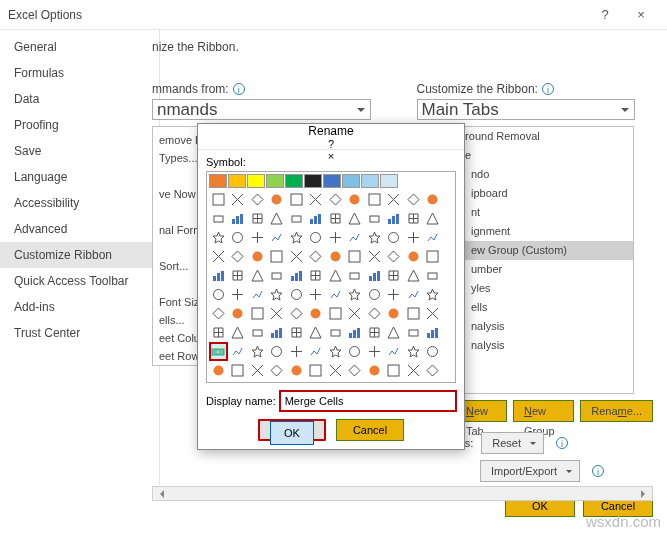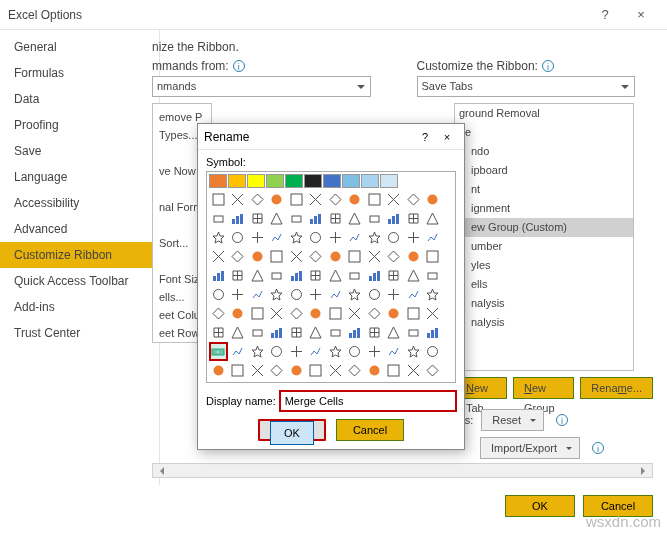--- a/index.html
+++ b/index.html
@@ -3,28 +3,28 @@
 <meta charset="utf-8">
 <style>
 * { box-sizing: border-box; font-family: 'Segoe UI', Tahoma, sans-serif; }
 body { margin: 0; background: #fff; width: 667px; height: 546px; overflow: hidden; position: relative; }
 .titlebar { height: 30px; background: #fff; display: flex; align-items: center; padding: 0 8px; font-size: 12px; color: #444; border-bottom: 1px solid #e5e5e5; }
 .titlebar .title { flex: 1; }
 .titlebar .help, .titlebar .close { width: 36px; text-align: center; font-size: 13px; color: #555; }
 .main { display: flex; height: 455px; }
 .sidebar { width: 160px; padding: 4px 0; border-right: 1px solid #e5e5e5; font-size: 12px; }
 .sidebar-item { padding: 6px 14px; color: #444; cursor: default; }
-.sidebar-item.sel { background: #eab308; }
+.sidebar-item.sel { background: #e5e5e5; }
 .content { flex: 1; padding: 10px 14px 0 10px; font-size: 12px; color: #444; position: relative; }
 .content-heading { font-size: 12px; margin-left: -18px; white-space: nowrap; }
 .info-icon { display: inline-block; width: 12px; height: 12px; border-radius: 50%; border: 1px solid #2a7fb0; color: #2a7fb0; font-size: 9px; line-height: 12px; text-align: center; margin-left: 4px; }
-.row { display: flex; gap: 46px; margin-top: 5px; }
+.row { display: flex; gap: 46px; margin-top: 28px; }
 .col { flex: 1; min-width: 0; }
 .label { margin-bottom: 3px; white-space: nowrap; margin-left: -18px; }
-.combo { width: 100%; height: 21px; border: 1px solid #aaa; background: #fff; font-size: 11px; padding: 0 18px 0 4px; margin-left: -18px; position: relative; overflow: hidden; line-height: 19px; }
+.combo { width: 100%; height: 21px; border: 1px solid #aaa; background: #fff; font-size: 17px; padding: 0 18px 0 4px; margin-left: -18px; position: relative; overflow: hidden; line-height: 19px; }
 .combo::after { content: ""; position: absolute; right: 5px; top: 8px; border: 4px solid transparent; border-top-color: #555; }
 .panel-area { display: flex; gap: 10px; margin-top: 6px; }
 .list-left, .list-right { border: 1px solid #c0c0c0; background: #fff; font-size: 11px; position: relative; }
 .list-left { width: 60px; height: 240px; margin-left: -18px; overflow: hidden; }
 .list-right { width: 180px; height: 268px; overflow-y: auto; overflow-x: hidden; }
 .list-left-inner { padding: 4px 0 4px 6px; white-space: nowrap; line-height: 18px; }
 .tree-item { padding: 2px 0 2px 18px; line-height: 15px; position: relative; white-space: nowrap; }
 .tree-item.sel { background: #d0d0d0; }
 .tree-scroll::-webkit-scrollbar { width: 14px; }
 .tree-scroll::-webkit-scrollbar-track { background: #f0f0f0; }
@@ -35,21 +35,21 @@
 .customizations-row2 { margin-left: 310px; margin-top: 6px; }
 .dropdown-btn { height: 22px; padding: 0 22px 0 10px; background: #f0f0f0; border: 1px solid #adadad; font-size: 11px; position: relative; line-height: 20px; }
 .dropdown-btn::after { content: ""; position: absolute; right: 7px; top: 9px; border: 3px solid transparent; border-top-color: #555; }
 .h-scroll { height: 15px; background: #f0f0f0; border: 1px solid #d0d0d0; margin-left: -18px; margin-top: 4px; position: relative; }
 .h-scroll::before, .h-scroll::after { content: ""; position: absolute; top: 3px; border: 4px solid transparent; }
 .h-scroll::before { left: 3px; border-right-color: #888; }
 .h-scroll::after { right: 3px; border-left-color: #888; }
 .footer { height: 42px; display: flex; align-items: center; justify-content: flex-end; padding: 0 14px; gap: 8px; }
 .footer .btn { width: 70px; text-align: center; }
 .dialog { position: absolute; top: 123px; left: 197px; width: 268px; background: #fff; border: 1px solid #888; box-shadow: 2px 3px 12px rgba(0,0,0,0.3); z-index: 100; font-size: 11px; }
-.dialog-title { height: 26px; display: flex; align-items: center; padding: 0 6px; border-bottom: 1px solid #e5e5e5; }
+.dialog-title { height: 26px; display: flex; align-items: center; padding: 0 6px; border-bottom: 1px solid #e5e5e5; flex-direction: column; }
 .dialog-title .t { flex: 1; font-size: 12px; }
 .dialog-title .x { width: 22px; text-align: center; }
 .dialog-body { padding: 6px 8px 8px; }
 .sym-label { margin-bottom: 3px; }
 .sym-grid { border: 1px solid #aaa; background: #fff; padding: 2px; }
 .color-row { display: flex; gap: 1px; margin-bottom: 2px; }
 .color-sw { width: 18px; height: 14px; border: 1px solid #999; }
 .icon-rows { }
 .icon-row { display: flex; gap: 1px; }
 .icon-cell { width: 18.5px; height: 19px; display: flex; align-items: center; justify-content: center; font-size: 12px; color: #555; border: 1px solid transparent; }
@@ -94,21 +94,21 @@
       <div class="col">
         <div class="label">
           <span>mmands from:</span><span class="info-icon">i</span>
         </div>
         <div class="combo">nmands</div>
       </div>
       <div class="col">
         <div class="label">
           <span>Customize the Ribbon:</span><span class="info-icon">i</span>
         </div>
-        <div class="combo">Save Tabs</div>
+        <div class="combo">Main Tabs</div>
       </div>
     </div>
     <div class="panel-area">
       <div class="list-left">
         <div class="list-left-inner" id="leftlist">
             <div>emove P</div>
             <div>Types...</div>
             <div>&nbsp;</div>
             <div>ve Now</div>
             <div>&nbsp;</div>

